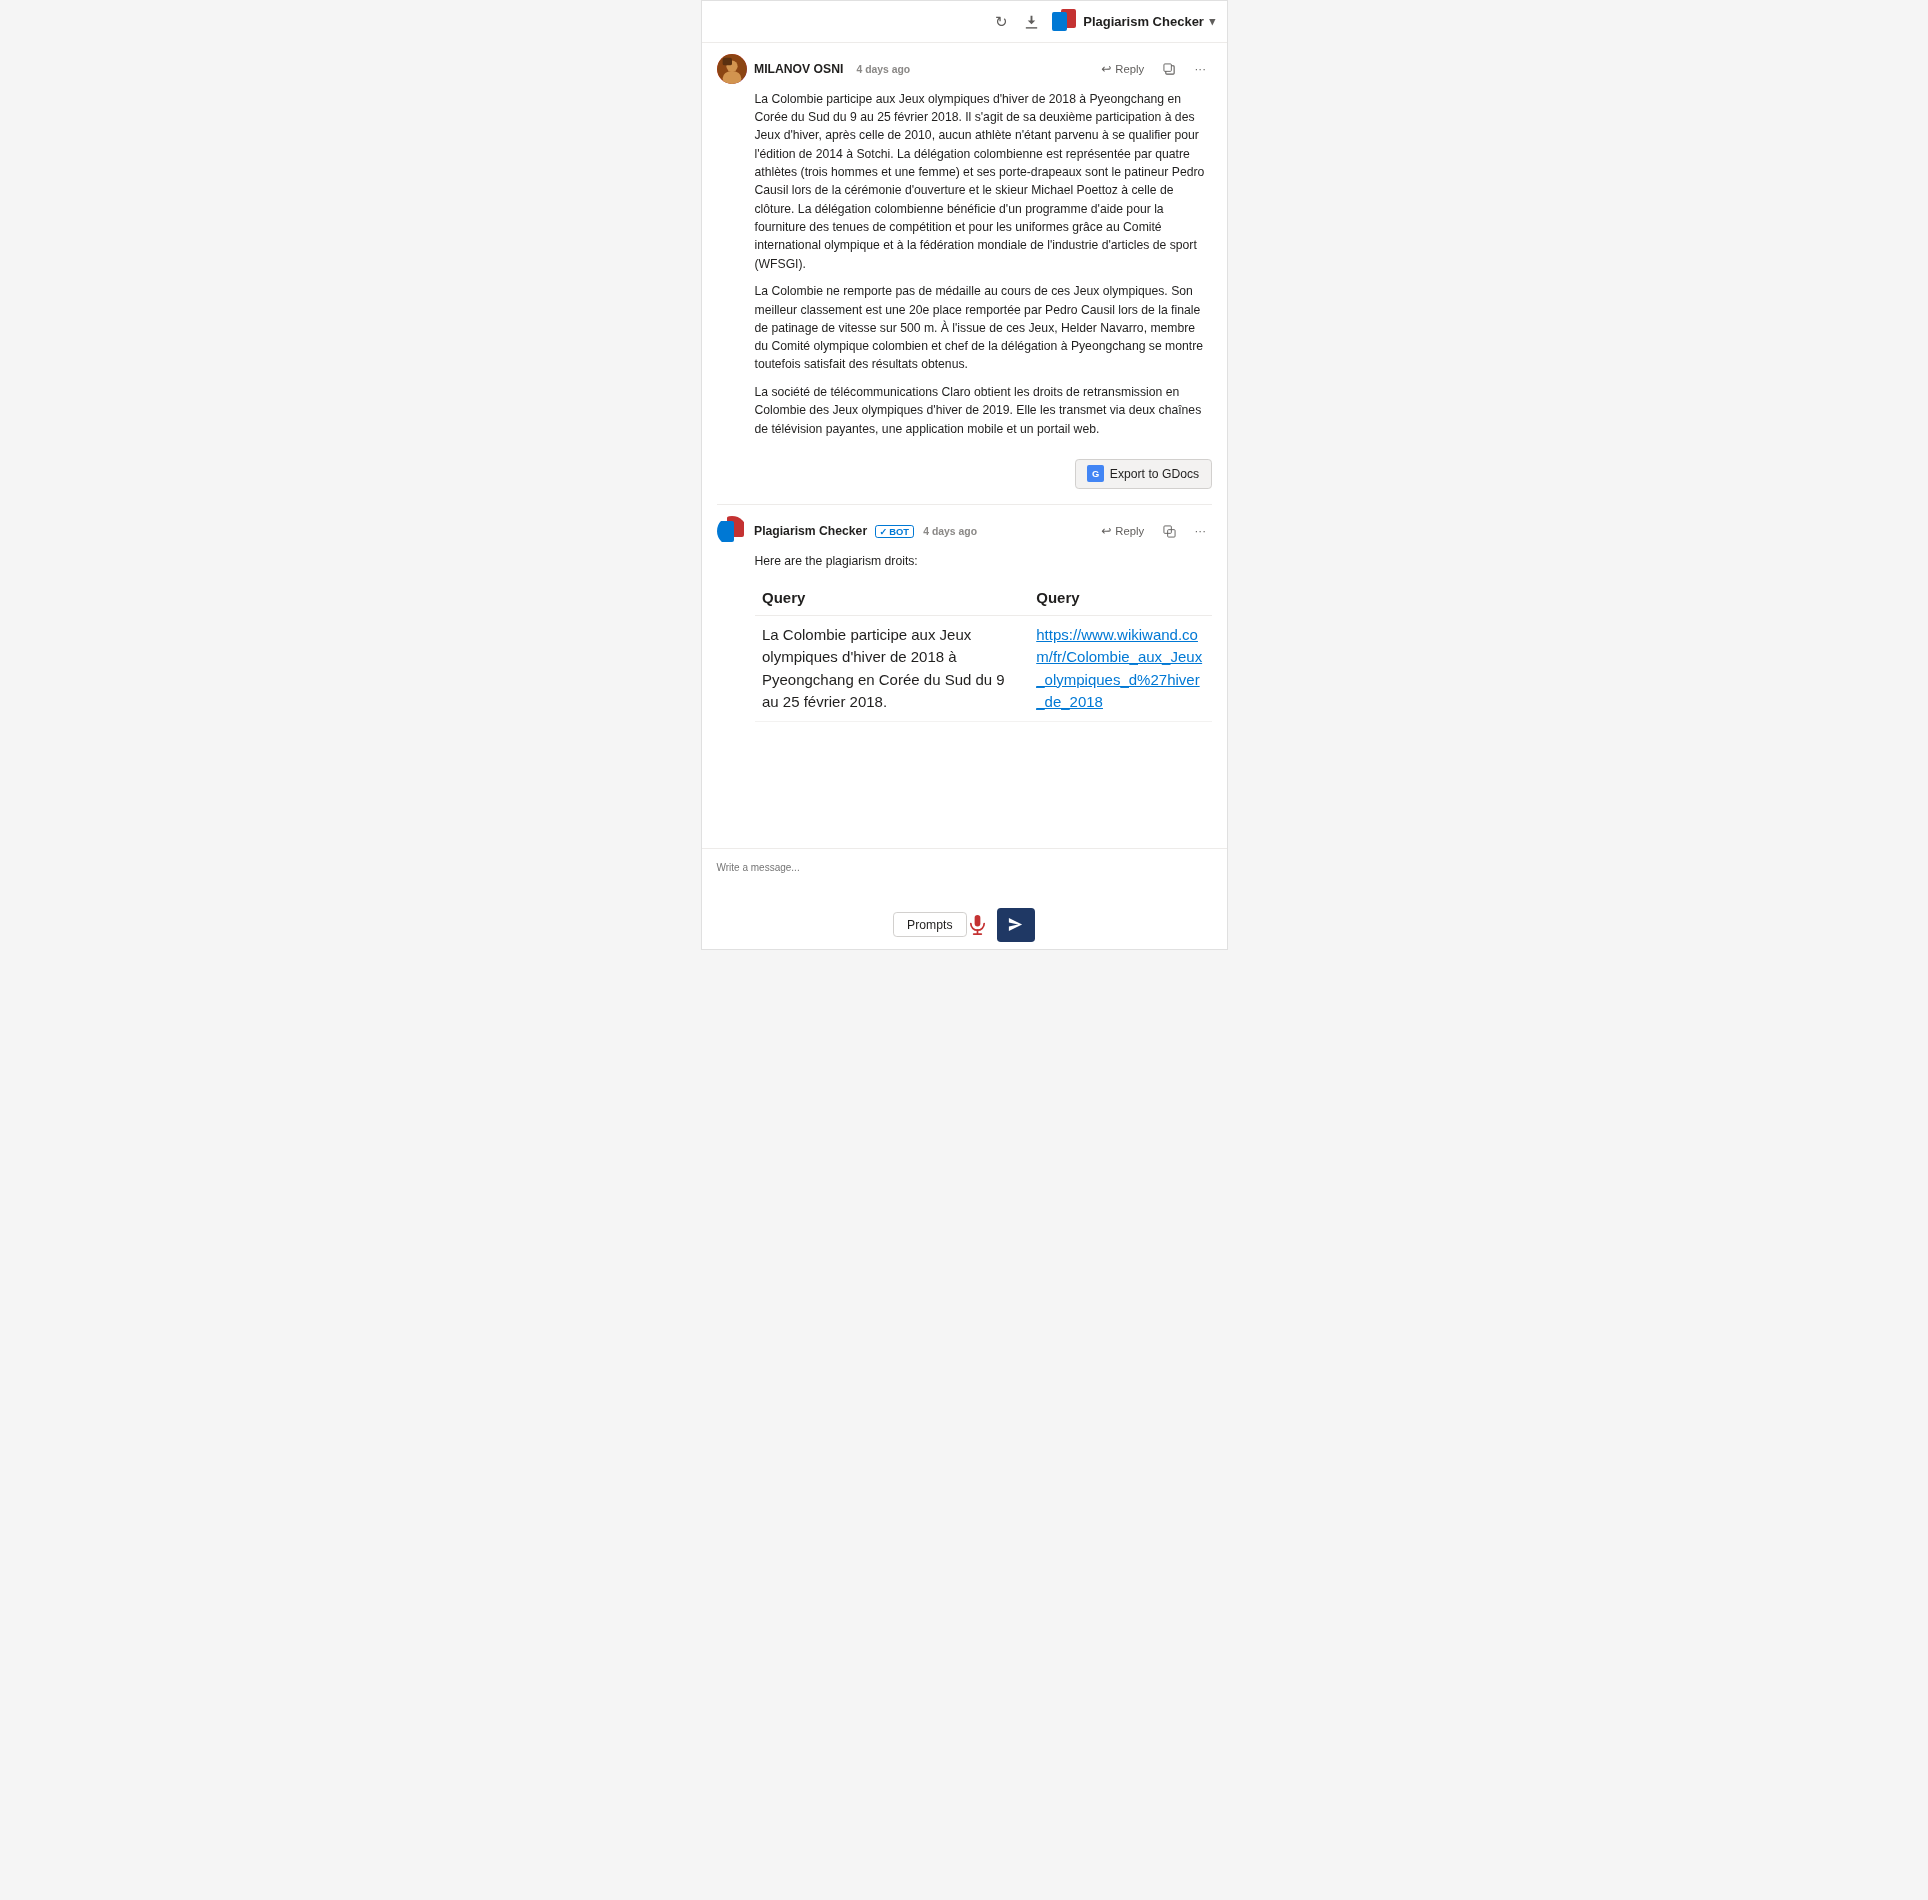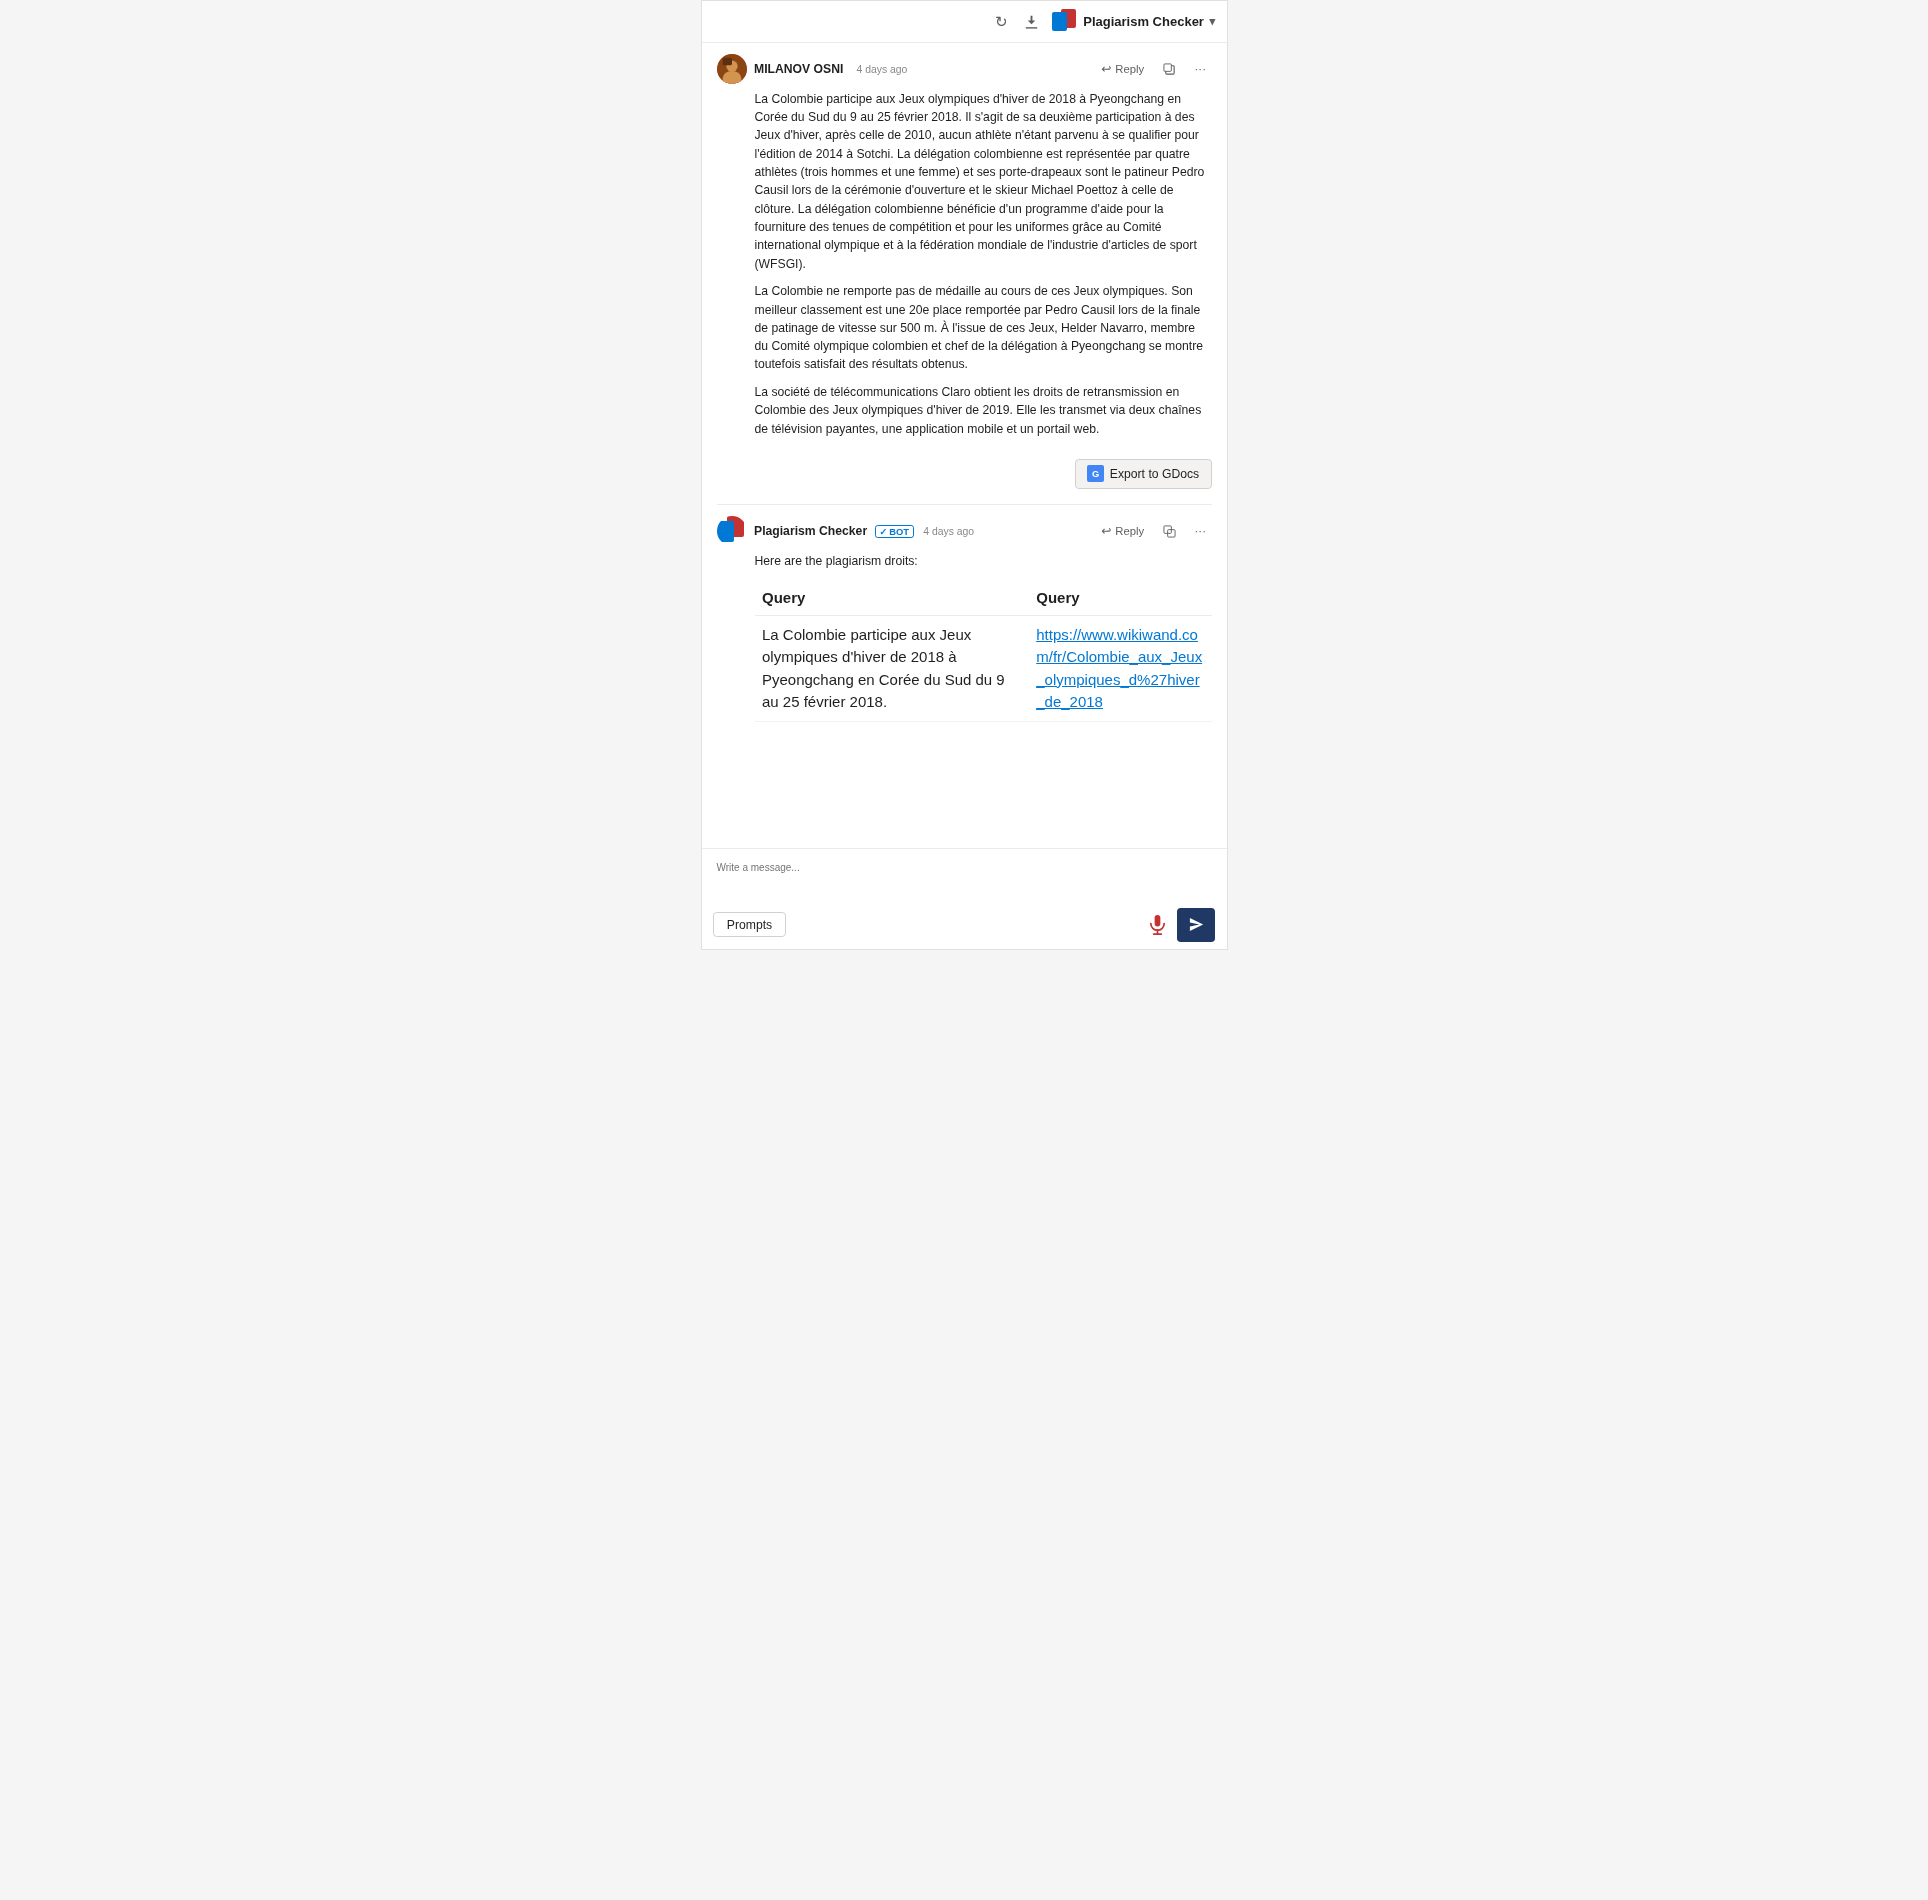--- a/index.html
+++ b/index.html
@@ -122,21 +122,21 @@
     .author-name {
       font-size: 12.2px;
       font-weight: 700;
       color: #201f1e;
       text-align: right;
     }
     .timestamp {
       font-size: 10.4px;
       color: #8a8886;
       margin-left: 5.6px;
-      font-weight: 400;
+      font-weight: 700;
     }
     .bot-badge {
       display: inline-flex;
       align-items: center;
       gap: 1.9px;
       background: #fff;
       border: 0.9px solid #0078d4;
       border-radius: 2.8px;
       padding: 0 3.8px;
       font-size: 9.4px;
@@ -250,21 +250,21 @@
       outline: none;
       font-size: 10px;
       color: #a19f9d;
       resize: none;
       font-family: inherit;
       background: transparent;
     }
     .compose-footer {
       display: flex;
       align-items: center;
-      justify-content: space-between;
+      justify-content: center;
       padding: 7.5px 11.3px;
     }
     .prompts-btn {
       background: none;
       border: 0.9px solid #d2d0ce;
       border-radius: 3.8px;
       padding: 4.7px 13px;
       font-size: 12.2px;
       color: #201f1e;
       cursor: pointer;

